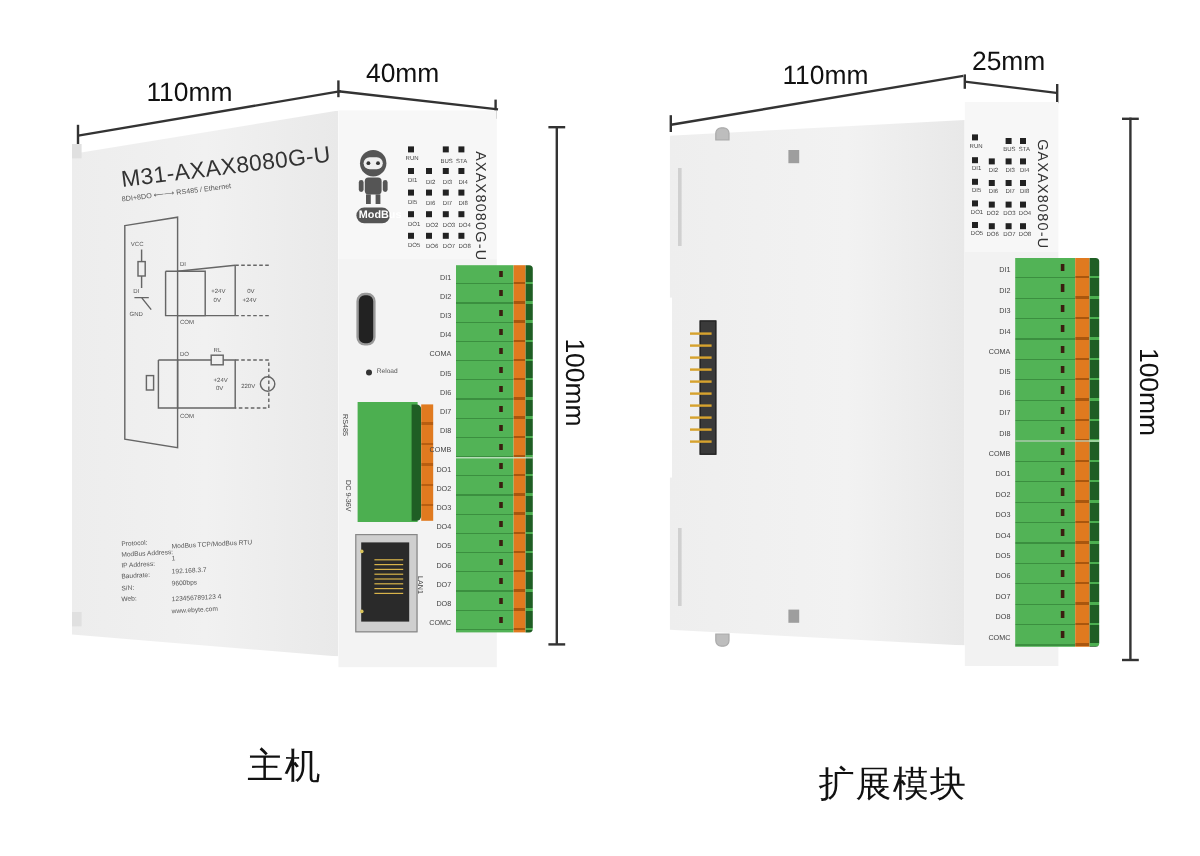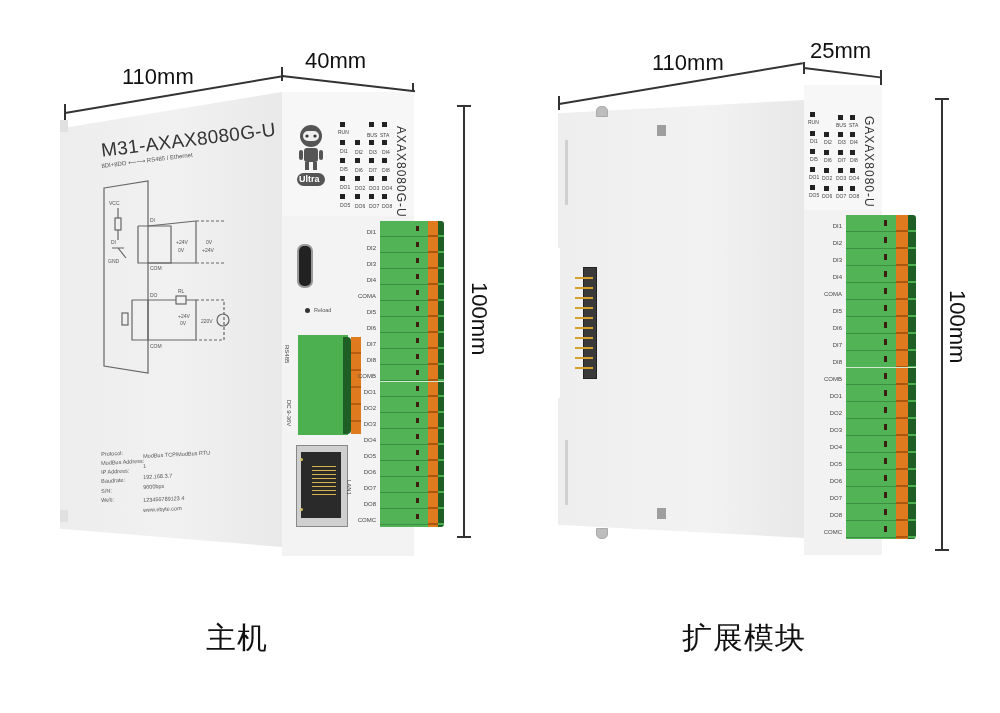--- a/index.html
+++ b/index.html
@@ -130,21 +130,21 @@
     <rect x="9" y="9" width="16" height="10" rx="5" fill="#eee"></rect>
     <circle cx="13" cy="14" r="1.6" fill="#333"></circle>
       <circle cx="21" cy="14" r="1.6" fill="#333"></circle>
     <rect x="10" y="26" width="14" height="14" rx="3" fill="#555"></rect>
     <rect x="5" y="28" width="4" height="10" rx="2" fill="#555"></rect>
       <rect x="25" y="28" width="4" height="10" rx="2" fill="#555"></rect>
     <rect x="11" y="40" width="4" height="8" fill="#555"></rect>
       <rect x="19" y="40" width="4" height="8" fill="#555"></rect>
     <rect x="3" y="51" width="28" height="13" rx="6.5" fill="#555"></rect>
   </svg>
-  <div class="abs" style="left:299px;top:174px;font-size:9px;color:#fff;font-weight:bold;">Ultra</div>
+  <div class="abs" style="left:299px;top:174px;font-size:9px;color:#fff;font-weight:bold;">ModBus</div>
 
   <div class="led-grid" style="left:340px;top:122px;">
     <div class="led" style="left:0;top:0;"></div>
     <div class="led-lbl" style="left:-2px;top:7px;">RUN</div>
     <div class="led" style="left:29px;top:0;"></div>
     <div class="led-lbl" style="left:27px;top:10px;">BUS</div>
     <div class="led" style="left:42px;top:0;"></div>
     <div class="led-lbl" style="left:40px;top:10px;">STA</div>
 
     <div class="led" style="left:0;top:18px;"></div>
@@ -359,13 +359,13 @@
   <div class="terminal-col" style="left:846px;top:215px;width:70px;height:324px;">
     <div class="abs" style="left:0;top:0;width:50px;height:324px;background:repeating-linear-gradient(180deg,#52b356 0 16px,#3b8f3f 16px 17px);"></div>
     <div class="abs" style="left:50px;top:0;width:12px;height:324px;background:repeating-linear-gradient(180deg,#e07a1f 0 15px,#a9560e 15px 17px);"></div>
     <div class="abs" style="left:62px;top:0;width:8px;height:324px;background:repeating-linear-gradient(180deg,#1f5e24 0 15px,#4caf50 15px 17px);border-radius:0 3px 3px 0;"></div>
     <div class="abs" style="left:38px;top:0;width:3px;height:324px;background:repeating-linear-gradient(180deg,transparent 0 5px,#3a1e10 5px 11px,transparent 11px 17px);"></div>
     <div class="abs" style="left:0;top:152px;width:70px;height:1px;background:#cfe8d0;"></div>
   </div>
 </div>
 
 <div class="caption" style="left:206px;top:618px;">主机</div>
-<div class="caption" style="left:682px;top:618px;">扩展模块</div>
+<div class="caption" style="left:682px;top:633px;">扩展模块</div>
 
 </body></html>

